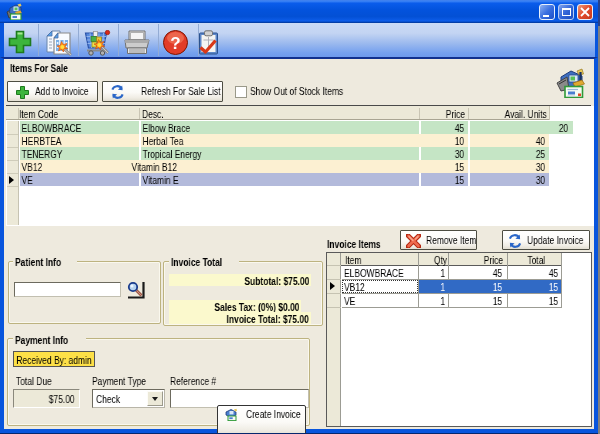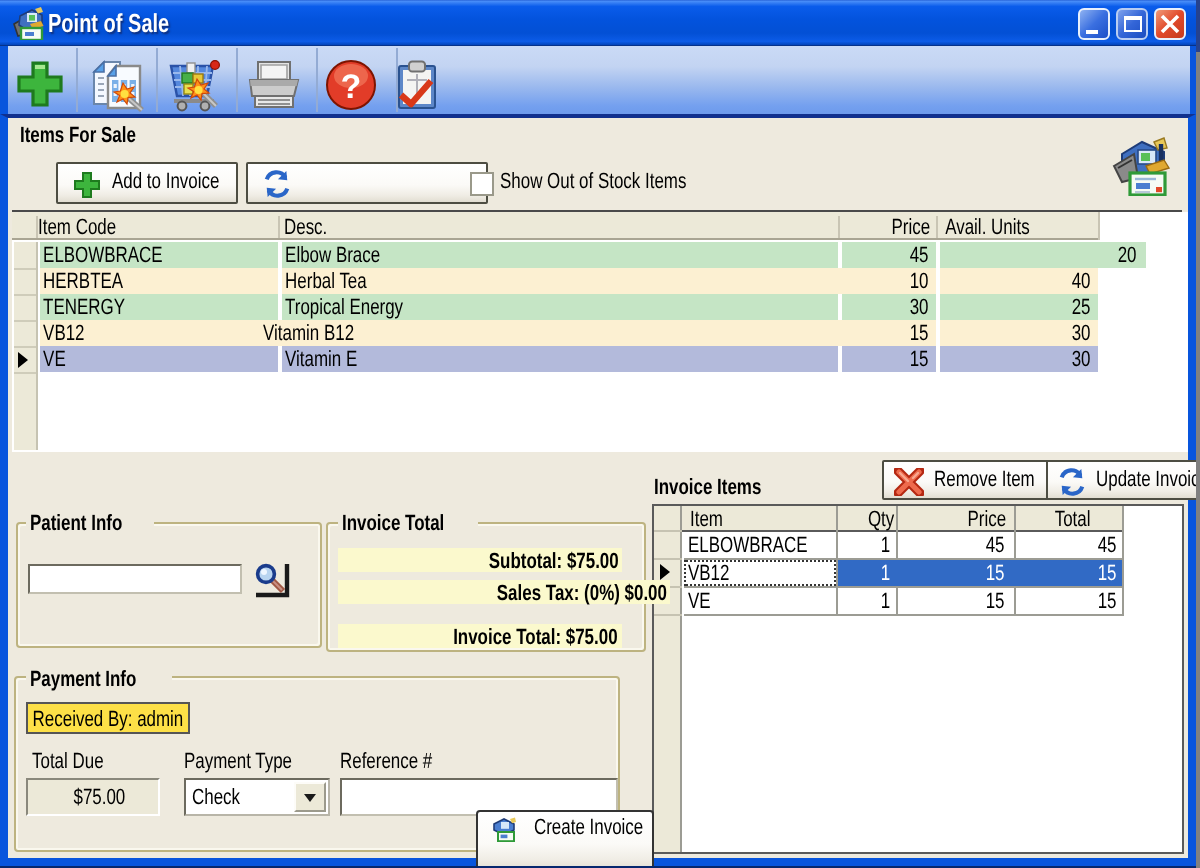--- a/index.html
+++ b/index.html
@@ -15,21 +15,21 @@
 .tbtn { top:4px; width:16px; height:16px; border:1px solid #e8f0fc; border-radius:3px; }
 
 #toolbar { left:4px; top:23px; width:591px; height:34px;
   background:linear-gradient(180deg,#cadaf6 0%,#c3d4f2 30%,#9bb9ee 60%,#74a0ef 88%,#6d9aec 100%); }
 .tsep { top:1px; width:1px; height:32px; background:#93abd4; }
 
 #client { left:0; top:57px; width:598px; height:377px; background:#eeeade;
   border-left:4px solid #0855dd; border-right:4px solid #0855dd; border-bottom:5px solid #0855dd;
   border-top:2px solid #10308e; }
 
-.xpbtn { border:1px solid #4d4d42; border-radius:1px; background:linear-gradient(180deg,#ffffff 0%,#fbfaf7 55%,#f0ede5 82%,#e2ded2 100%);margin-left:21px; }
+.xpbtn { border:1px solid #4d4d42; border-radius:1px; background:linear-gradient(180deg,#ffffff 0%,#fbfaf7 55%,#f0ede5 82%,#e2ded2 100%); }
 .grp { border:1px solid #bdb380; border-radius:2px; box-shadow:inset 1px 1px 0 #faf8ee, inset -1px -1px 0 #faf8ee; }
 .grplabel { background:#eeeade; padding:0 2px; font-weight:bold; }
 
 .rsel  { background:#ece9d8; }
 .green { background:#c5e5c5; }
 .cream { background:#fcf0d2; }
 .lav   { background:#b3badb; }
 .cell { position:absolute; height:12.6px; padding-top:1px; white-space:nowrap; overflow:hidden; }
 .cellR { text-align:right; padding-right:4px; }
 
@@ -49,21 +49,20 @@
     <svg class="abs" style="left:5px;top:3px" width="17" height="17" viewBox="0 0 17 17">
       <path d="M2 9 L9 5 L11 13 L4 15 Z" fill="#707070" stroke="#333" stroke-width="0.8"></path>
       <path d="M5 5 L11 2 L16 4.5 L16 9 L9 12.5 L4.5 9.5 Z" fill="#3f6fc0" stroke="#1e3c78" stroke-width="0.8"></path>
       <rect x="8.5" y="3.5" width="5" height="4.5" fill="#d8e8f8"></rect>
       <rect x="9.5" y="4.5" width="3" height="2.8" fill="#58c058"></rect>
       <path d="M12.5 1.5 L15.5 0.5 L16.5 3 L14 3.8 Z" fill="#e8c858"></path>
       <path d="M10 9 L15.5 7.5 L16.8 10 L11.5 11.8 Z" fill="#e0a830"></path>
       <rect x="5.5" y="11" width="10.5" height="6" fill="#f6fbf4" stroke="#2f9a38" stroke-width="1.2"></rect>
       <rect x="7.5" y="13" width="4.5" height="2" fill="#4a7ed0"></rect>
     </svg>
-    <div class="abs" style="left:24px;top:4px;color:#fff;font-size:13px;font-weight:bold;text-shadow:1px 1px 1px #10307e"><span class="t">Point of Sale</span></div>
     <div class="abs tbtn" style="left:539px;background:linear-gradient(135deg,#8fb2f2 0%,#3a6fe0 50%,#1c50c8 100%)">
       <div class="abs" style="left:3px;top:10px;width:6px;height:2px;background:#fff"></div>
     </div>
     <div class="abs tbtn" style="left:558px;background:linear-gradient(135deg,#7fa2ec 0%,#3466d8 50%,#1a4cc0 100%);border-color:#b9cdf2">
       <div class="abs" style="left:3px;top:3px;width:9px;height:8px;border:1px solid #fff;border-top:2px solid #fff"></div>
     </div>
     <div class="abs tbtn" style="left:577px;background:linear-gradient(135deg,#f09a78 0%,#e1492a 50%,#c43a1e 100%)">
       <svg class="abs" style="left:2px;top:2px" width="10" height="10" viewBox="0 0 10 10">
         <path d="M1 1 L9 9 M9 1 L1 9" stroke="#fff" stroke-width="1.8"></path>
       </svg>
@@ -170,20 +169,21 @@
     </svg>
     <div class="abs" style="left:27px;top:3px"><span class="t">Add to Invoice</span></div>
   </div>
   <div class="abs xpbtn" style="left:102px;top:81px;width:121px;height:21px">
     <svg class="abs" style="left:7px;top:3px" width="15" height="14" viewBox="0 0 15 15">
       <path d="M2 5 A5.5 5.5 0 0 1 12 4" fill="none" stroke="#2a66c8" stroke-width="2.2"></path>
       <path d="M13 10 A5.5 5.5 0 0 1 3 11" fill="none" stroke="#2a66c8" stroke-width="2.2"></path>
       <path d="M12.5 0.5 L13 5.5 L8 5 Z" fill="#2a66c8"></path>
       <path d="M2.5 14.5 L2 9.5 L7 10 Z" fill="#2a66c8"></path>
     </svg>
+    <div class="abs" style="left:38px;top:3px"><span class="t">Refresh For Sale List</span></div>
   </div>
   <div class="abs" style="left:235px;top:86px;width:12px;height:12px;background:#fff;border:1px solid #9a998a"></div>
   <div class="abs" style="left:250px;top:85px"><span class="t">Show Out of Stock Items</span></div>
 
   <svg class="abs" style="left:556px;top:68px" width="31" height="30" viewBox="0 0 31 30">
     <path d="M5 9 L15 3 L26 8 L26 15 L13 21 L5 16 Z" fill="#3f6fc0" stroke="#1e3c78" stroke-width="1"></path>
     <rect x="13" y="7" width="9" height="7" fill="#d8e8f8" stroke="#274a88" stroke-width="0.8"></rect>
     <rect x="14.5" y="8.5" width="4.5" height="4" fill="#58c058"></rect>
     <path d="M1 15 L11 9 L13 21 L5 23 Z" fill="#8a8a8a" stroke="#444" stroke-width="1"></path>
     <path d="M3 16 L10 12" stroke="#333" stroke-width="1"></path>
@@ -202,21 +202,21 @@
 
   <div class="abs" style="left:6px;top:106px;width:543px;height:14px;background:#ece9d8;border-bottom:1px solid #a9a593"></div>
   <div class="abs" style="left:139px;top:108px;width:1px;height:11px;background:#c9c5b4"></div>
   <div class="abs" style="left:18px;top:108px;width:1px;height:11px;background:#c9c5b4"></div>
   <div class="abs" style="left:549px;top:106px;width:1px;height:14px;background:#c9c5b4"></div>
   <div class="abs" style="left:419px;top:108px;width:1px;height:11px;background:#c9c5b4"></div>
   <div class="abs" style="left:468px;top:108px;width:1px;height:11px;background:#c9c5b4"></div>
   <div class="abs" style="left:19px;top:108px"><span class="t">Item Code</span></div>
   <div class="abs" style="left:142px;top:108px"><span class="t">Desc.</span></div>
   <div class="abs" style="left:400px;top:108px;width:65px;text-align:right"><span class="tR">Price</span></div>
-  <div class="abs" style="left:460px;top:108px;width:87px;"><span class="tR">Avail. Units</span></div>
+  <div class="abs" style="left:460px;top:108px;width:87px;text-align:right"><span class="tR">Avail. Units</span></div>
 
   <div class="abs rsel" style="left:7px;top:121px;width:11.5px;height:104px;border-right:1px solid #c6c3b2"></div>
   <div class="abs" style="left:7px;top:133.5px;width:11px;height:1px;background:#cfccba"></div>
   <div class="abs" style="left:7px;top:146.5px;width:11px;height:1px;background:#cfccba"></div>
   <div class="abs" style="left:7px;top:159.5px;width:11px;height:1px;background:#cfccba"></div>
   <div class="abs" style="left:7px;top:172.5px;width:11px;height:1px;background:#cfccba"></div>
   <div class="abs" style="left:7px;top:186px;width:11px;height:1px;background:#cfccba"></div>
   <div class="abs arrowR" style="left:9px;top:175.5px"></div>
 
   <div class="cell green" style="left:19.5px;top:121px;width:119.5px"><span class="t" style="padding-left:2px">ELBOWBRACE</span></div>
@@ -238,21 +238,21 @@
   <div class="cell cream" style="left:130px;top:160px;width:321px"><span class="t" style="padding-left:2px">Vitamin B12</span></div>
   <div class="cell cream cellR" style="left:420.5px;top:160px;width:47.5px"><span class="tR">15</span></div>
   <div class="cell cream cellR" style="left:469.5px;top:160px;width:79.5px"><span class="tR">30</span></div>
 
   <div class="cell lav" style="left:19.5px;top:173px;width:119.5px"><span class="t" style="padding-left:2px">VE</span></div>
   <div class="cell lav" style="left:140.5px;top:173px;width:278.5px"><span class="t" style="padding-left:2px">Vitamin E</span></div>
   <div class="cell lav cellR" style="left:420.5px;top:173px;width:47.5px"><span class="tR">15</span></div>
   <div class="cell lav cellR" style="left:469.5px;top:173px;width:79.5px"><span class="tR">30</span></div>
 
   <div class="abs b" style="left:327px;top:238px"><span class="t">Invoice Items</span></div>
-  <div class="abs xpbtn" style="left:420px;top:230px;width:95px;height:20px">
+  <div class="abs xpbtn" style="left:400px;top:230px;width:77px;height:20px">
     <svg class="abs" style="left:5px;top:3px" width="15" height="14" viewBox="0 0 15 14">
       <path d="M2 1.5 L13 12.5 M13 1.5 L2 12.5" stroke="#b42812" stroke-width="4.6" stroke-linecap="round"></path>
       <path d="M2.5 2 L12.5 12 M12.5 2 L2.5 12" stroke="#ee6a4d" stroke-width="2.6" stroke-linecap="round"></path>
       <path d="M3 2.5 L7 6.5 M12 2.5 L9.5 5" stroke="#f8a890" stroke-width="1.2" stroke-linecap="round"></path>
     </svg>
     <div class="abs" style="left:25px;top:3px"><span class="t">Remove Item</span></div>
   </div>
   <div class="abs xpbtn" style="left:502px;top:230px;width:88px;height:20px">
     <svg class="abs" style="left:5px;top:3px" width="14" height="14" viewBox="0 0 15 15">
       <path d="M2 5 A5.5 5.5 0 0 1 12 4" fill="none" stroke="#2a66c8" stroke-width="2.2"></path>
@@ -312,30 +312,30 @@
       <line x1="9.5" y1="8.5" x2="15.5" y2="14.5" stroke="#a05844" stroke-width="3"></line>
       <line x1="9.5" y1="8.5" x2="15" y2="14" stroke="#c89084" stroke-width="1"></line>
       <circle cx="7" cy="6" r="4.2" fill="#b8d4f0" stroke="#1a3c8c" stroke-width="1.8"></circle>
       <circle cx="6" cy="5" r="1.5" fill="#eef6ff"></circle>
     </svg>
   </div>
 
   <div class="abs grp" style="left:163px;top:261px;width:160px;height:65px"></div>
   <div class="abs grplabel" style="left:169px;top:256px"><span class="t b">Invoice Total</span></div>
   <div class="abs yellowbox" style="left:169px;top:274px;width:142px;height:11.5px"><span class="tR">Subtotal: $75.00</span></div>
-  <div class="abs yellowbox" style="left:169px;top:290px;width:166px;height:11.5px"><span class="tR">Sales Tax: (0%) $0.00</span></div>
+  <div class="abs yellowbox" style="left:169px;top:300px;width:132px;height:11.5px"><span class="tR">Sales Tax: (0%) $0.00</span></div>
   <div class="abs yellowbox" style="left:169px;top:311.5px;width:142px;height:12px"><span class="tR">Invoice Total: $75.00</span></div>
 
   <div class="abs grp" style="left:7px;top:338px;width:303px;height:88px"></div>
   <div class="abs grplabel" style="left:13px;top:334px"><span class="t b">Payment Info</span></div>
   <div class="abs" style="left:13px;top:351px;width:82px;height:16px;background:#fde047;border:1px solid #555;padding-top:2px"><span class="t" style="padding-left:3px">Received By: admin</span></div>
   <div class="abs" style="left:16px;top:375px"><span class="t">Total Due</span></div>
   <div class="abs" style="left:92px;top:375px"><span class="t">Payment Type</span></div>
   <div class="abs" style="left:170px;top:375px"><span class="t">Reference #</span></div>
-  <div class="abs sunken" style="left:13px;top:389px;width:67px;height:19px;text-align:right;padding:3px 16px 0 0"><span class="tR">$75.00</span></div>
+  <div class="abs sunken" style="left:13px;top:389px;width:67px;height:19px;text-align:right;padding:3px 4px 0 0"><span class="tR">$75.00</span></div>
   <div class="abs" style="left:92px;top:389px;width:73px;height:19px;background:#fff;border-top:1px solid #6c6a5e;border-left:1px solid #6c6a5e;border-bottom:1px solid #b8b5a8;border-right:1px solid #b8b5a8;padding:3px 0 12px 3px"><span class="t">Check</span>
     <div class="abs" style="right:1px;top:1px;width:16px;height:15px;background:#ece9d8;border:1px solid #9c9a8c;border-top-color:#fdfcf8;border-left-color:#fdfcf8">
       <div class="abs" style="left:3.5px;top:5px;width:0;height:0;border-top:4px solid #1a1a1a;border-left:3.5px solid transparent;border-right:3.5px solid transparent"></div>
     </div>
   </div>
   <div class="abs txtbox" style="left:170px;top:389px;width:139px;height:19px"></div>
   <div class="abs xpbtn" style="left:217px;top:405px;width:89px;height:31px;border-radius:2px;border-color:#333">
     <svg class="abs" style="left:6px;top:2px" width="14" height="13" viewBox="0 0 14 13">
       <path d="M2 4 L7 1.5 L12 4 L12 7 L7 9.5 L2 7 Z" fill="#4a7ed0" stroke="#1e3c78" stroke-width="0.8"></path>
       <rect x="5.5" y="3" width="4" height="3.4" fill="#d8e8f8"></rect>

